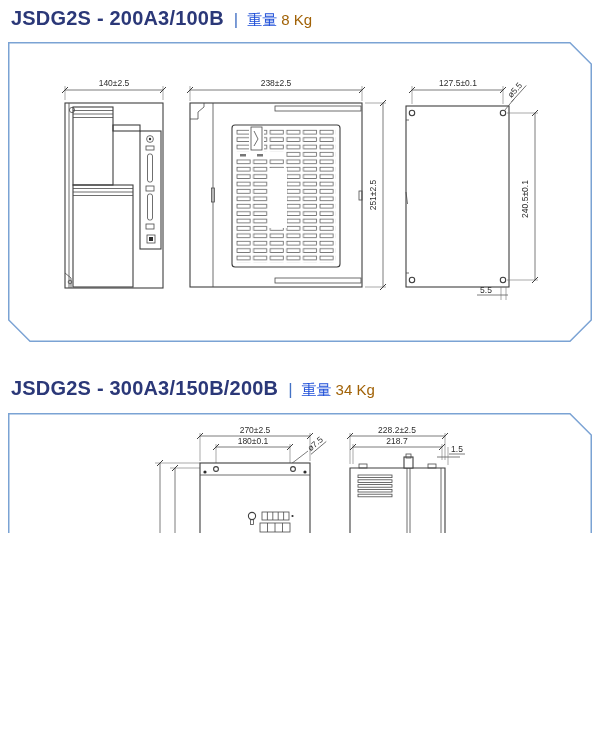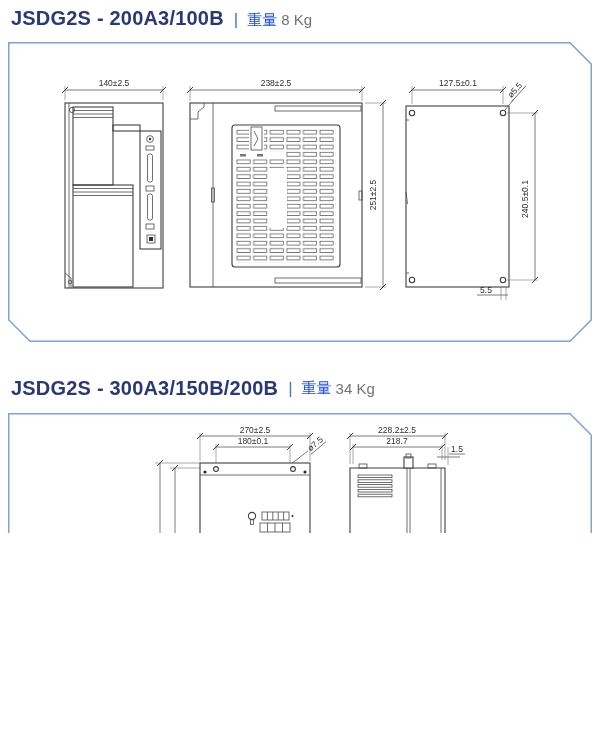--- a/index.html
+++ b/index.html
@@ -2,21 +2,21 @@
 <html><head>
 <meta charset="utf-8">
 <style>
   html,body{margin:0;padding:0;background:#fff;}
   #page{position:relative;width:600px;height:533px;background:#fff;overflow:hidden;
         font-family:"Liberation Sans",sans-serif;}
   .title{position:absolute;left:11px;display:flex;align-items:baseline;white-space:nowrap;}
   .title .model{font-size:20px;font-weight:bold;color:#2b3878;letter-spacing:.2px;}
   .title .sep{font-size:17px;color:#4472c4;margin:0 9px 0 10px;font-weight:400;}
   .title .wlabel{font-size:15px;color:#1d4ed8;margin-right:4px;}
-  .title .wvalue{font-size:15px;color:#737373;font-weight:500;}
+  .title .wvalue{font-size:15px;color:#a16207;font-weight:500;}
   svg.panel{position:absolute;}
   .frame{fill:#fff;stroke:#7ba3d4;stroke-width:1.5;}
   .o{fill:none;stroke:#3f3f3f;stroke-width:1.1;}
   .w{fill:#fff;stroke:#3f3f3f;stroke-width:1.1;}
   .i{fill:none;stroke:#4a4a4a;stroke-width:0.8;}
   .d{fill:none;stroke:#5a5a5a;stroke-width:0.8;}
   .e{fill:none;stroke:#6f6f6f;stroke-width:0.6;}
   .t{stroke:#3f3f3f;stroke-width:1;}
   .dk{fill:#2e2e2e;}
   .dim{font-family:"Liberation Sans","DejaVu Sans",sans-serif;font-size:8.5px;fill:#2e2e2e;}
@@ -133,21 +133,21 @@
       <line class="t" x1="524" y1="74" x2="530" y2="68"></line>
         <line class="t" x1="524" y1="241" x2="530" y2="235"></line>
       <text class="dim" x="520" y="157" text-anchor="middle" transform="rotate(-90 520 157)">240.5±0.1</text>
       <text class="dim" x="478" y="251" text-anchor="middle">5.5</text>
       <line class="d" x1="469" y1="253" x2="500" y2="253"></line>
       <line class="e" x1="493" y1="245" x2="493" y2="258"></line>
         <line class="e" x1="498" y1="245" x2="498" y2="258"></line>
     </g>
   </svg>
 
-  <div class="title" style="top:377px;align-items:center;">
+  <div class="title" style="top:377px;">
     <span class="model">JSDG2S - 300A3/150B/200B</span>
     <span class="sep">|</span>
     <span class="wlabel">重量</span>
     <span class="wvalue">34 Kg</span>
   </div>
 
   <svg class="panel" style="left:8px;top:413px;" width="584" height="309" viewBox="0 0 584 309">
     <defs>
       <pattern id="termPat" x="195.5" y="240" width="11.8" height="12.5" patternUnits="userSpaceOnUse">
         <rect x="0.7" y="0.7" width="10.4" height="11.1" fill="#fff" stroke="#3f3f3f" stroke-width="0.9"></rect>

